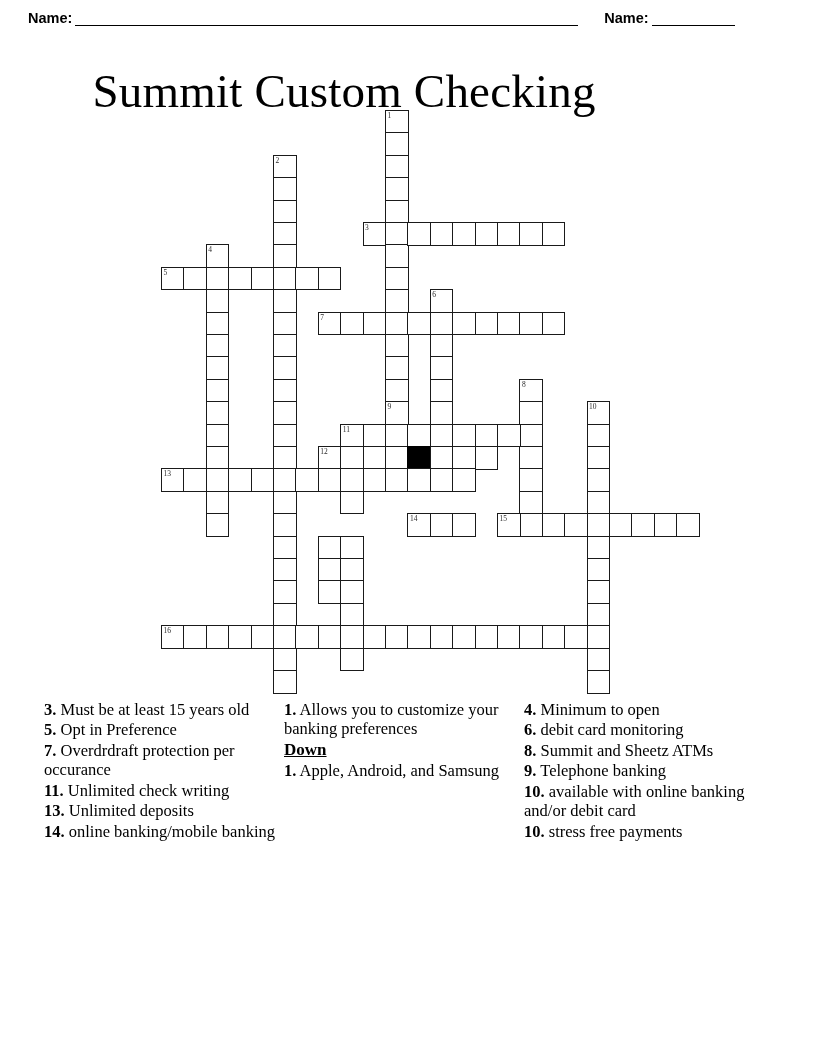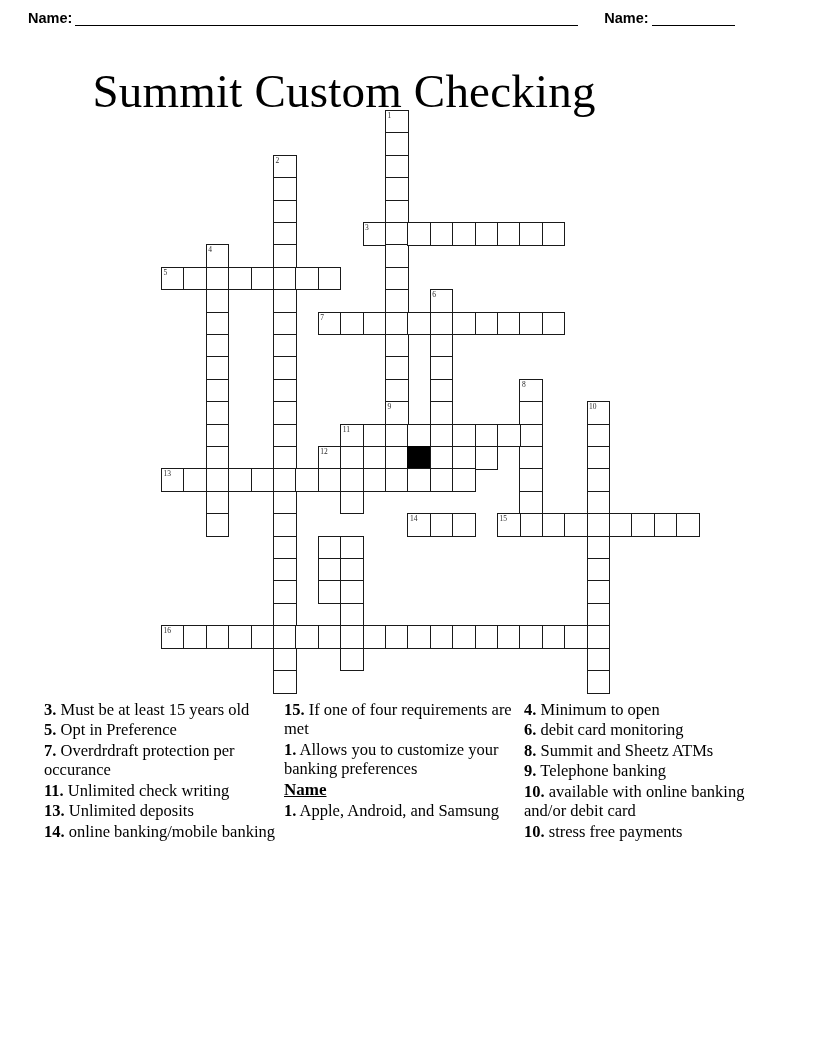--- a/index.html
+++ b/index.html
@@ -339,23 +339,22 @@
 <div id="clues">
   <div class="clue-col clue-col-1">
       <span class="clue-item"><span class="clue-num">3.</span><span class="clue-text"> Must be at least 15 years old</span></span>
       <span class="clue-item"><span class="clue-num">5.</span><span class="clue-text"> Opt in Preference</span></span>
       <span class="clue-item"><span class="clue-num">7.</span><span class="clue-text"> Overdrdraft protection per occurance</span></span>
       <span class="clue-item"><span class="clue-num">11.</span><span class="clue-text"> Unlimited check writing</span></span>
       <span class="clue-item"><span class="clue-num">13.</span><span class="clue-text"> Unlimited deposits</span></span>
       <span class="clue-item"><span class="clue-num">14.</span><span class="clue-text"> online banking/mobile banking</span></span>
     </div>
   <div class="clue-col clue-col-2">
-      <span class="clue-item"><span class="clue-num">15.</span><span class="clue-text"> If one of four requirements are met</span></span>
       <span class="clue-item"><span class="clue-num">1.</span><span class="clue-text"> Allows you to customize your banking preferences</span></span>
-      <span class="clue-heading">Name</span>
+      <span class="clue-heading">Down</span>
       <span class="clue-item"><span class="clue-num">1.</span><span class="clue-text"> Apple, Android, and Samsung</span></span>
     </div>
   <div class="clue-col clue-col-3">
       <span class="clue-item"><span class="clue-num">4.</span><span class="clue-text"> Minimum to open</span></span>
       <span class="clue-item"><span class="clue-num">6.</span><span class="clue-text"> debit card monitoring</span></span>
       <span class="clue-item"><span class="clue-num">8.</span><span class="clue-text"> Summit and Sheetz ATMs</span></span>
       <span class="clue-item"><span class="clue-num">9.</span><span class="clue-text"> Telephone banking</span></span>
       <span class="clue-item"><span class="clue-num">10.</span><span class="clue-text"> available with online banking and/or debit card</span></span>
       <span class="clue-item"><span class="clue-num">10.</span><span class="clue-text"> stress free payments</span></span>
     </div>

